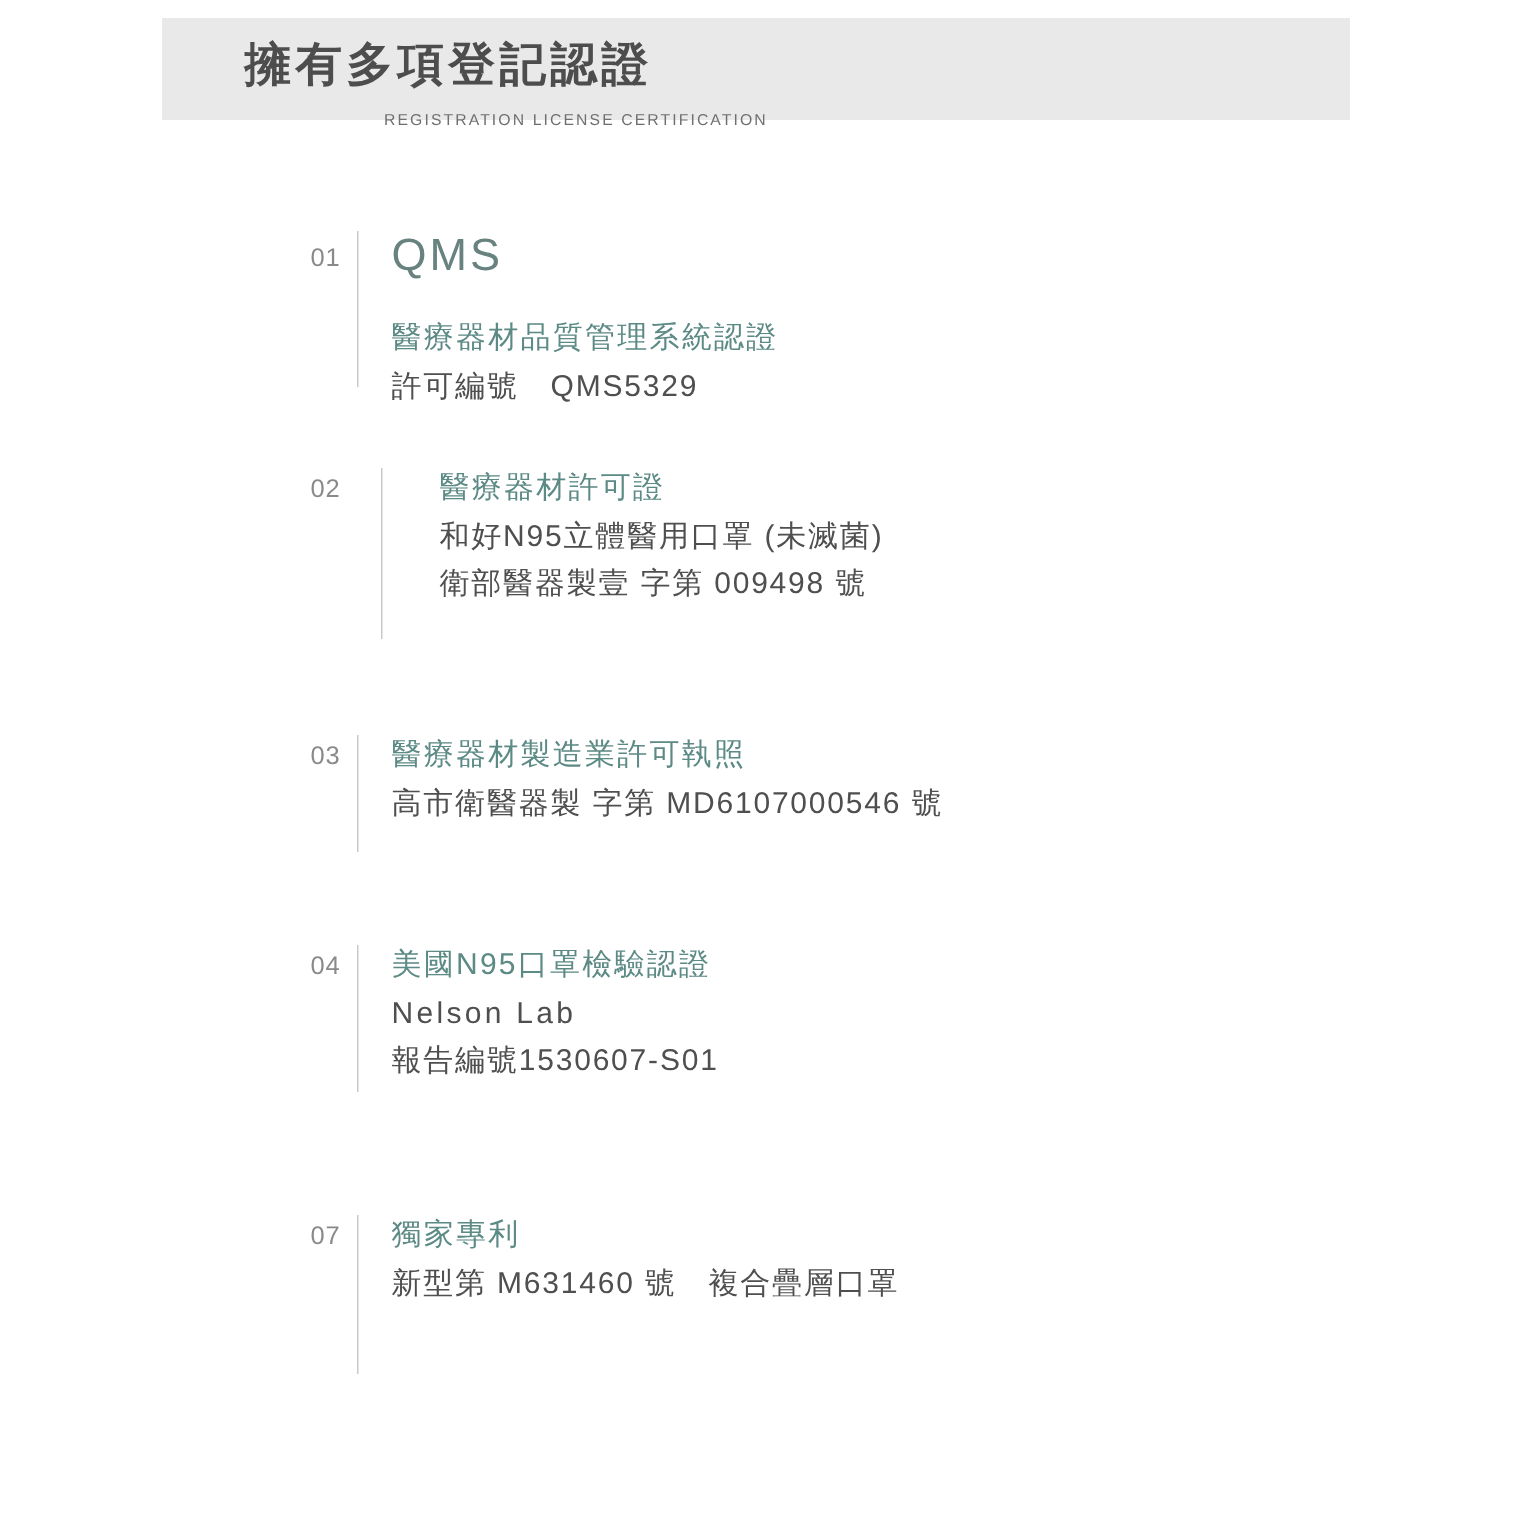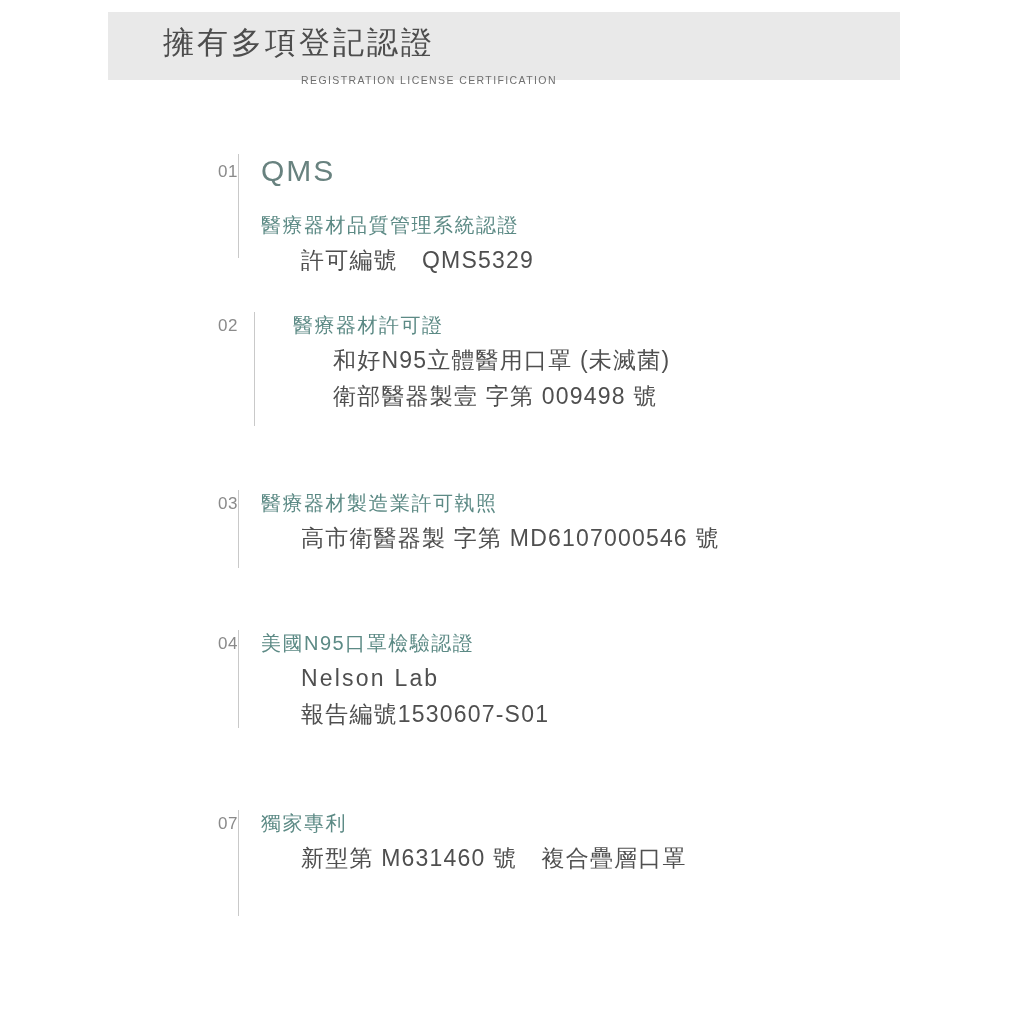--- a/index.html
+++ b/index.html
@@ -27,52 +27,51 @@
     left: 108px;
     width: 792px;
     height: 68px;
     background: #e9e9e9;
   }
   .header-title {
     position: absolute;
     top: 22px;
     left: 163px;
     font-size: 31px;
-    font-weight: normal;
+    font-weight: bold;
     letter-spacing: 3px;
     color: #4d4d4d;
     white-space: nowrap;
   }
   .header-sub {
     position: absolute;
     top: 74px;
     left: 256px;
     font-size: 10.5px;
     letter-spacing: 1.4px;
     color: #6f6f6f;
     white-space: nowrap;
-    margin-left: 45px;
   }
 
   
   .list {
     position: absolute;
     top: 152px;
     left: 196px;
     width: 760px;
   }
   .item {
     position: relative;
     display: flex;
     align-items: flex-start;
   }
   .item-num {
     width: 42px;
     flex: 0 0 42px;
-    text-align: right;
+    text-align: center;
     font-size: 17px;
     color: #8a8a8a;
     letter-spacing: 0.5px;
     padding-top: 6px;
   }
   .rule {
     flex: 0 0 1px;
     background: #c9c9c9;
     width: 1px;
     align-self: stretch;
@@ -93,25 +92,24 @@
     margin-bottom: 20px;
   }
   .title-teal {
     font-size: 20px;
     letter-spacing: 1.5px;
     color: #5c8a85;
     line-height: 1.5;
     margin-bottom: 3px;
   }
   .detail {
-    font-size: 23px;
+    font-size: 20px;
     letter-spacing: 1.2px;
     color: #4f4f4f;
     line-height: 1.55;
-    margin-left: 40px;
   }
   .detail.latin {
     letter-spacing: 2.2px;
   }
 
   
   .item-01 { height: 158px; }
   .item-02 { height: 178px; gap: 16px; }
   .item-03 { height: 140px; }
   .item-04 { height: 180px; }

